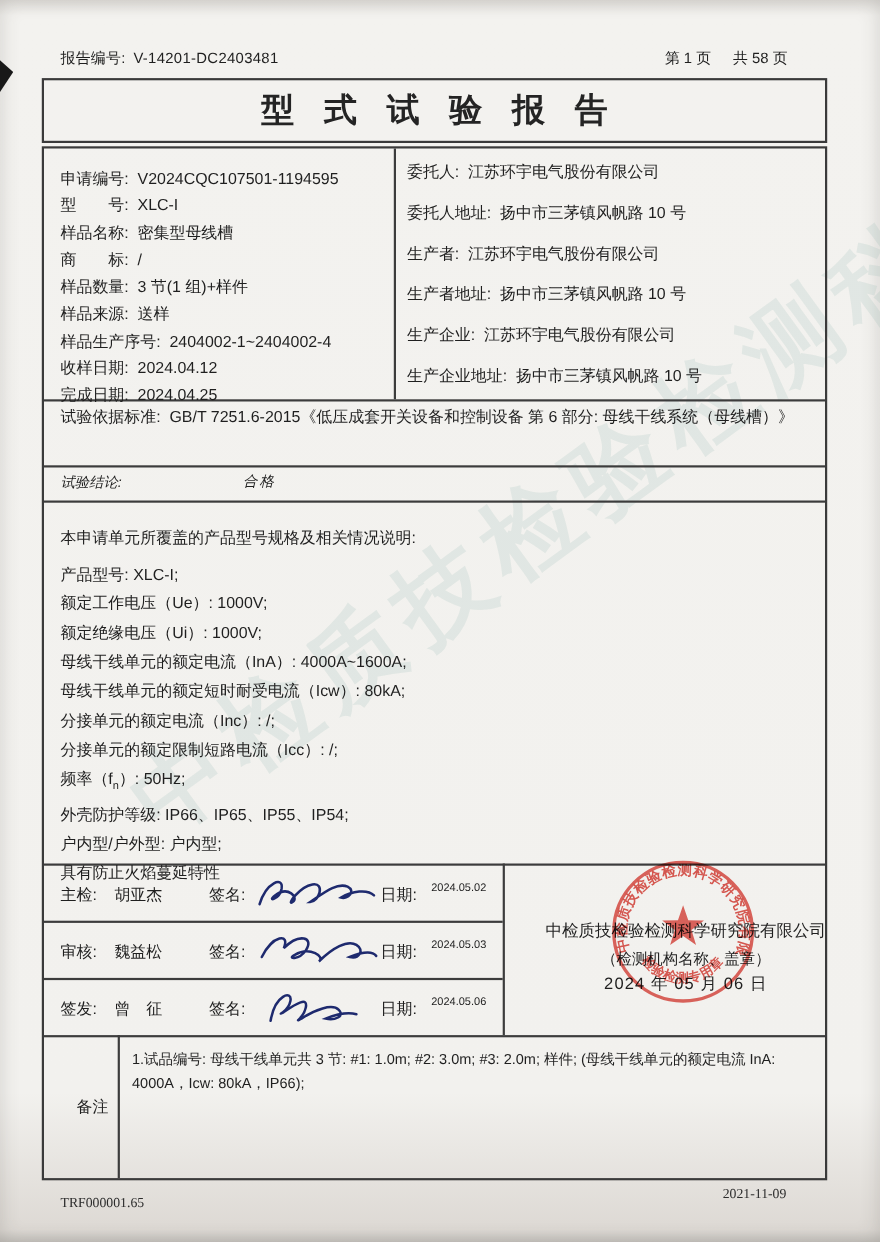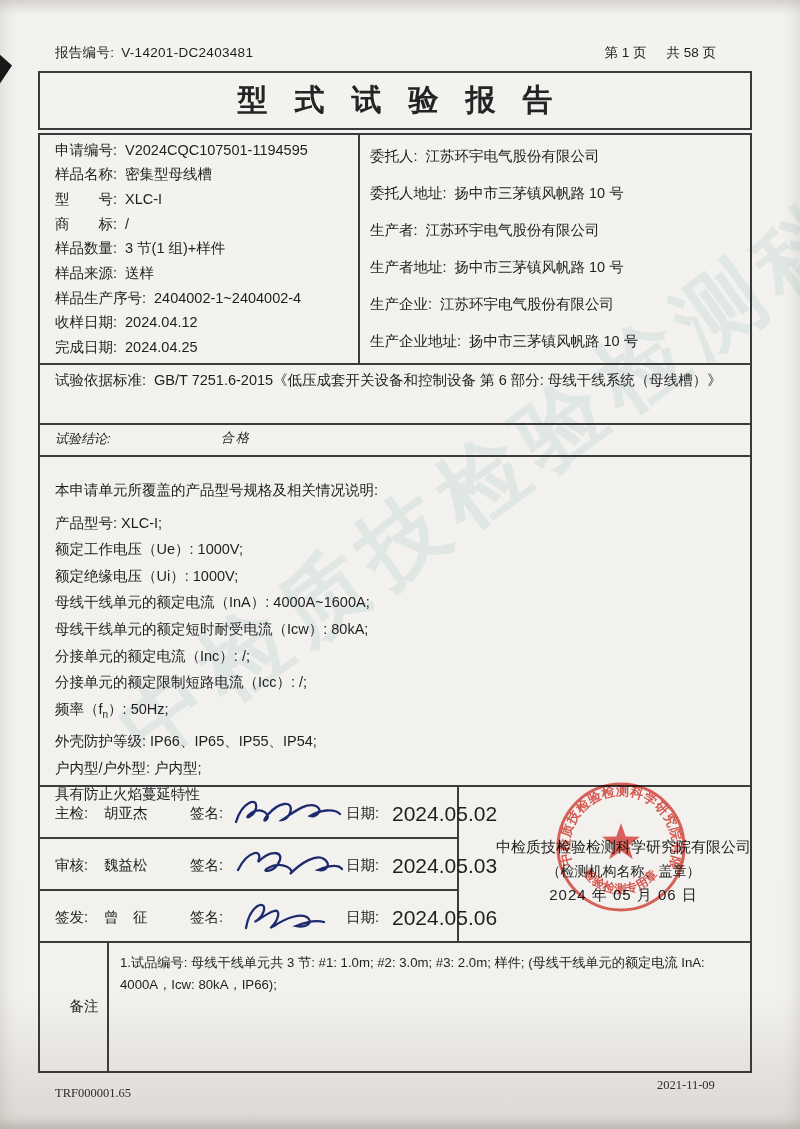--- a/index.html
+++ b/index.html
@@ -17,41 +17,41 @@
     box-sizing:border-box;display:flex;align-items:center;justify-content:center;background:rgba(244,243,240,.35);}
   .title{font-family:"Liberation Serif","DejaVu Serif",serif;font-size:30px;font-weight:600;
     letter-spacing:27px;margin-right:-27px;color:#242424;}
   .wm{position:absolute;left:130px;top:680px;transform:rotate(-36deg);transform-origin:left center;
     font-size:86px;font-weight:700;letter-spacing:12px;white-space:nowrap;
     color:rgba(98,158,146,.12);pointer-events:none;}
   .tbl{position:absolute;left:38px;top:133px;width:714px;height:940px;border:2px solid #3a3a3a;box-sizing:border-box;}
   .hline,.vline{position:absolute;background:#3c3c3c;}
   .hline{height:1.5px;}  .vline{width:1.5px;}
   .cell{position:absolute;box-sizing:border-box;}
-  .left-cell{left:0;top:0;width:318px;height:228px;display:flex;flex-direction:column;
+  .left-cell{left:0;top:12px;width:318px;height:228px;display:flex;flex-direction:column;
     justify-content:space-around;padding:3px 0 3px 15px;}
   .right-cell{left:319px;top:0;width:391px;height:228px;display:flex;flex-direction:column;
     justify-content:space-around;padding:3px 0 3px 11px;}
   .fld{font-size:14.5px;white-space:nowrap;}
   .fld .vl{margin-left:8px;}
   .std-row{left:0;top:228px;width:710px;height:60px;padding:4px 14px 0 15px;font-size:14.5px;line-height:26.5px;}
   .std-row .lb{margin-right:8px;}
   .ccl-row{left:0;top:288px;width:710px;height:32px;font-size:13px;font-style:italic;}
   .ccl-row .lb{position:absolute;left:15px;top:7px;}
   .ccl-row .vl{position:absolute;left:145px;top:6px;letter-spacing:2px;margin-left:36px;}
   .spec-row{left:0;top:320px;width:710px;height:330px;padding:22px 14px 0 15px;font-size:14.5px;line-height:26.6px;}
   .spec-row .heading{margin-bottom:6px;}
   sub{font-size:10px;}
   .sig-row{left:0;width:417px;height:53px;font-size:14.5px;}
   .sig-row .role{position:absolute;left:15px;top:19px;}
   .sig-row .name{position:absolute;left:64px;top:19px;}
   .sig-row .sgl{position:absolute;left:150px;top:19px;}
   .sig-row svg.scribble{position:absolute;left:192px;top:5px;}
   .sig-row .dtl{position:absolute;left:306px;top:19px;}
-  .sig-row .dt{position:absolute;left:352px;top:17px;font-size:21px;}
+  .sig-row .dt{position:absolute;left:352px;top:17px;font-size:10px;}
   .stamp-cell{left:417px;top:650px;width:293px;height:156px;}
   .stamp-text{position:absolute;left:0;right:-40px;top:50px;text-align:center;line-height:24px;}
   .stamp-text .org{font-size:15px;}
   .stamp-text .sub{font-size:14px;}
   .stamp-text .dt{font-size:15px;letter-spacing:1px;}
   .seal{position:absolute;left:74px;top:-28px;opacity:.9;mix-blend-mode:multiply;}
   .rm-label{left:4px;top:806px;width:80px;height:130px;display:flex;align-items:center;justify-content:center;font-size:14.5px;border-radius:27px;}
   .rm-text{left:68px;top:806px;width:642px;height:130px;padding:11px 14px 0 12px;font-size:13.2px;line-height:21.8px;}
   .rm-text p{margin:0;}
   .footer-left{position:absolute;left:55px;top:1086px;font-family:"Liberation Serif","DejaVu Serif",serif;font-size:12.5px;color:#2c2c2c;}
@@ -85,22 +85,22 @@
     <div class="hline" style="left:0;top:320px;width:710px;"></div>
     <div class="hline" style="left:0;top:650px;width:710px;"></div>
     <div class="hline" style="left:0;top:702px;width:417px;"></div>
     <div class="hline" style="left:0;top:754px;width:417px;"></div>
     <div class="vline" style="left:417px;top:650px;height:156px;"></div>
     <div class="hline" style="left:0;top:806px;width:710px;"></div>
     <div class="vline" style="left:67px;top:806px;height:130px;"></div>
 
     <div class="cell left-cell">
       <div class="fld"><span class="lb">申请编号:</span><span class="vl">V2024CQC107501-1194595</span></div>
+      <div class="fld"><span class="lb">型　　号:</span><span class="vl">XLC-I</span></div>
       <div class="fld"><span class="lb">样品名称:</span><span class="vl">密集型母线槽</span></div>
-      <div class="fld"><span class="lb">型　　号:</span><span class="vl">XLC-I</span></div>
       <div class="fld"><span class="lb">商　　标:</span><span class="vl">/</span></div>
       <div class="fld"><span class="lb">样品数量:</span><span class="vl">3 节(1 组)+样件</span></div>
       <div class="fld"><span class="lb">样品来源:</span><span class="vl">送样</span></div>
       <div class="fld"><span class="lb">样品生产序号:</span><span class="vl">2404002-1~2404002-4</span></div>
       <div class="fld"><span class="lb">收样日期:</span><span class="vl">2024.04.12</span></div>
       <div class="fld"><span class="lb">完成日期:</span><span class="vl">2024.04.25</span></div>
     </div>
 
     <div class="cell right-cell">
       <div class="fld"><span class="lb">委托人:</span><span class="vl">江苏环宇电气股份有限公司</span></div>

